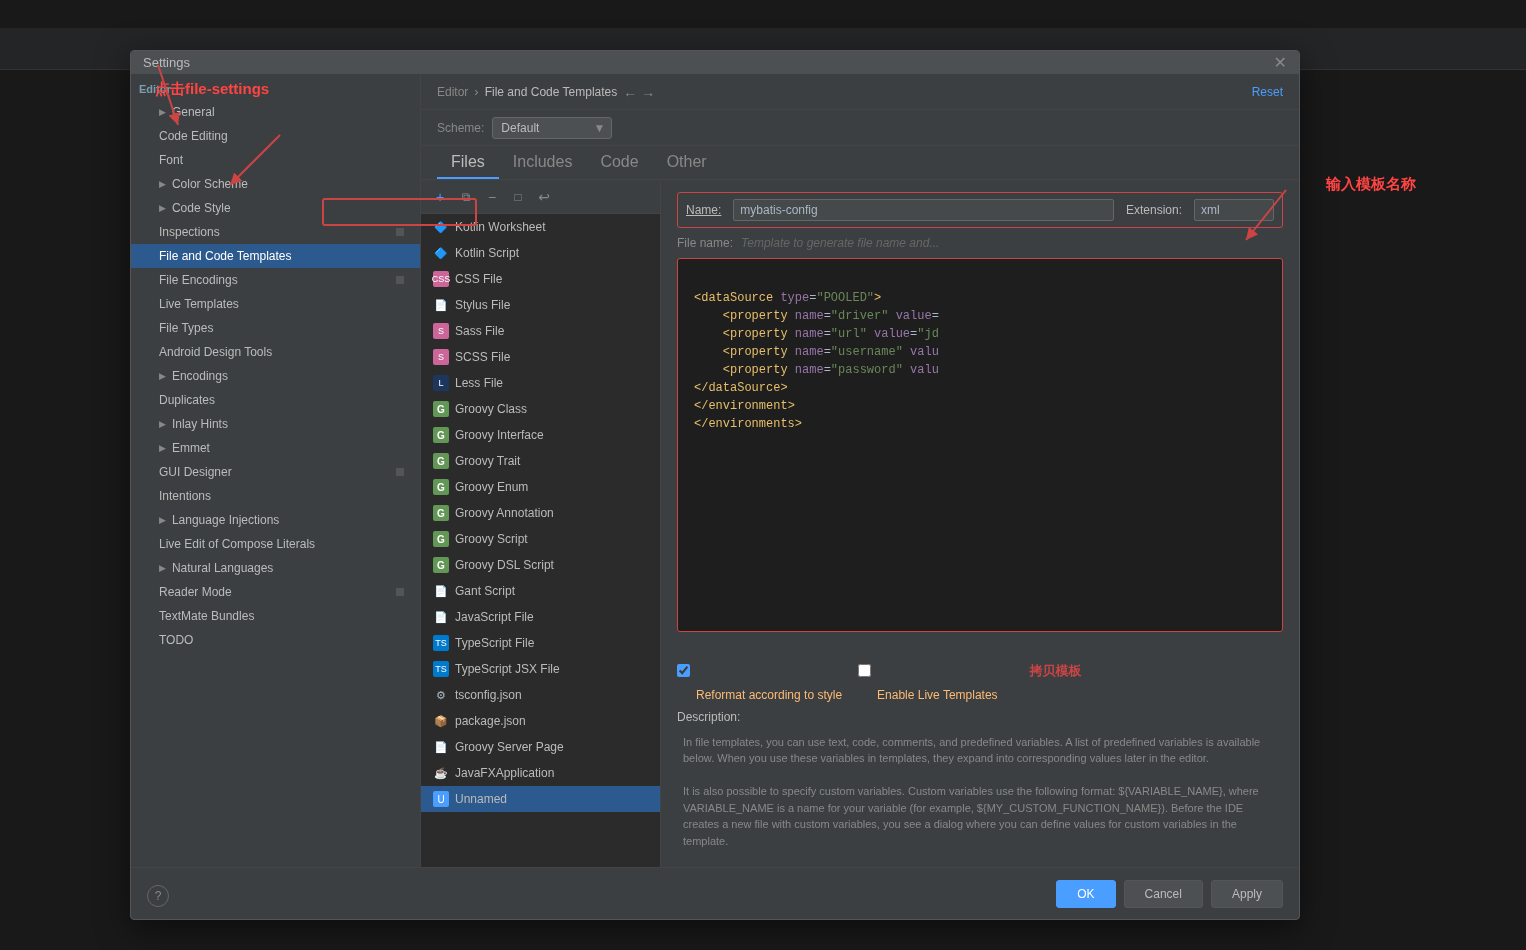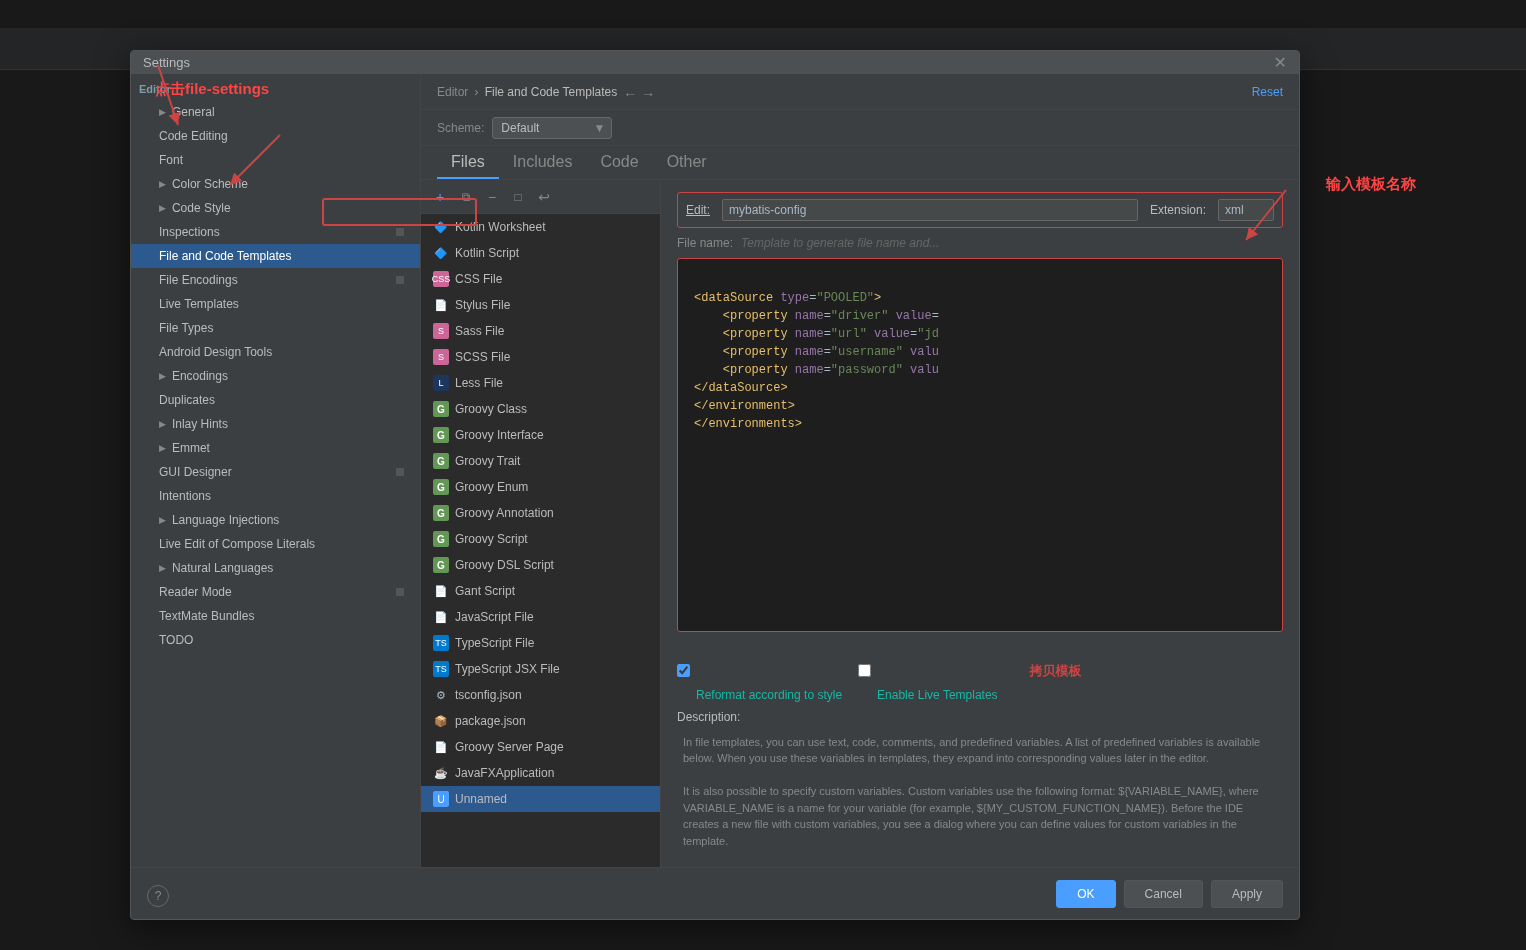--- a/index.html
+++ b/index.html
@@ -291,21 +291,21 @@
       font-size: 12px;
       border-radius: 2px;
       outline: none;
     }
     .ext-label {
       color: #bbbbbb;
       font-size: 12px;
       white-space: nowrap;
     }
     .ext-input {
-      width: 56px;
+      width: 80px;
       background: #45494a;
       border: 1px solid #666;
       color: #a9b7c6;
       padding: 3px 6px;
       font-size: 12px;
       border-radius: 2px;
       outline: none;
     }
 
     .filename-row {
@@ -361,21 +361,21 @@
     }
     .checkbox-item {
       display: flex;
       align-items: center;
       gap: 6px;
       cursor: pointer;
     }
     .checkbox-item input[type=checkbox] {
       accent-color: #4a9eff;
     }
-    .checkbox-label { color: #14b8a6; font-size: 12px; margin-top: 48px; }
+    .checkbox-label { color: #fdba74; font-size: 12px; margin-top: 48px; }
 
     
     .desc-section {
       display: flex;
       flex-direction: column;
       gap: 4px;
     }
     .desc-label { color: #bbbbbb; font-size: 12px; }
     .desc-text {
       color: #888;
@@ -634,21 +634,21 @@
             <div class="template-list-item selected">
               <div class="t-icon blue">U</div>
               <span>Unnamed</span>
             </div>
           </div>
         </div>
 
         <div class="right-panel">
 
           <div class="name-row">
-            <span class="name-label">Edit:</span>
+            <span class="name-label">Name:</span>
             <input class="name-input" type="text" value="mybatis-config" style="">
             <span class="ext-label">Extension:</span>
             <input class="ext-input" type="text" value="xml" style="">
           </div>
 
           <div class="filename-row">
             <span class="filename-label">File name:</span>
             <span class="filename-placeholder">Template to generate file name and...</span>
           </div>
 

